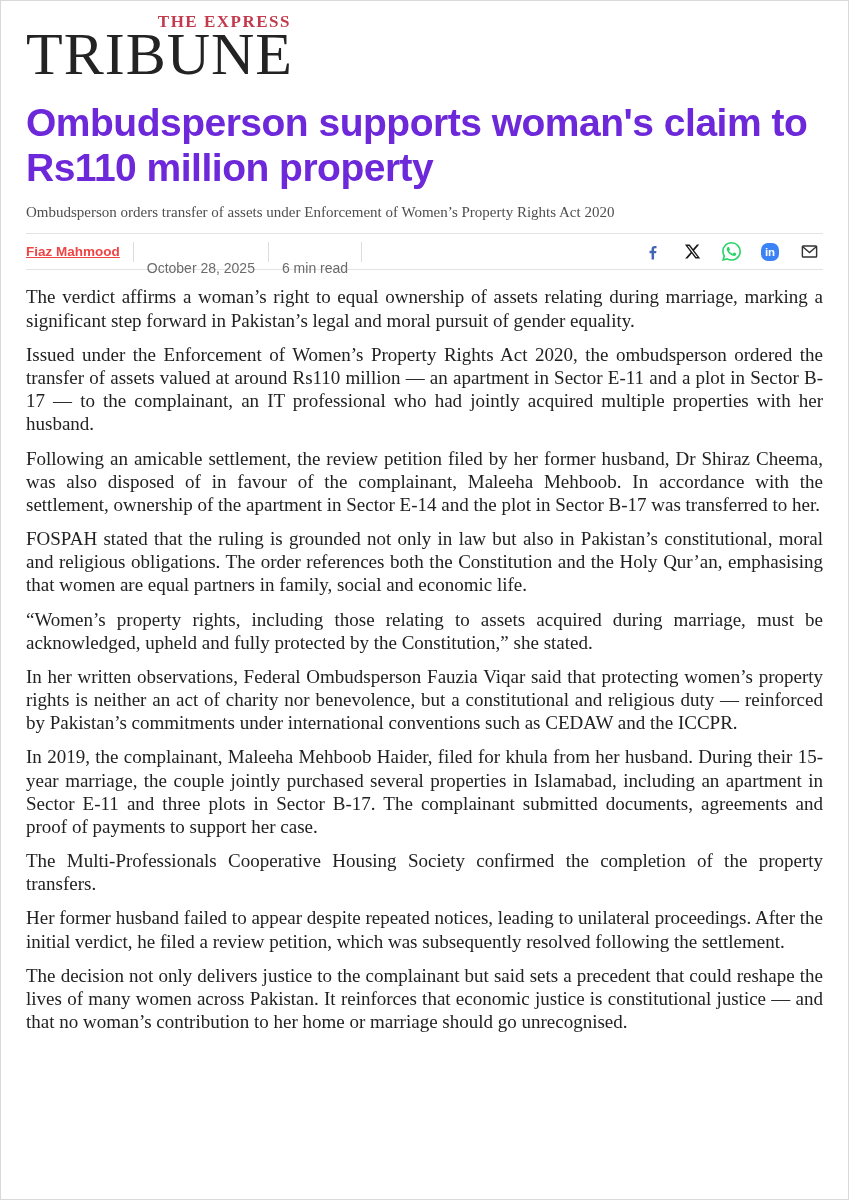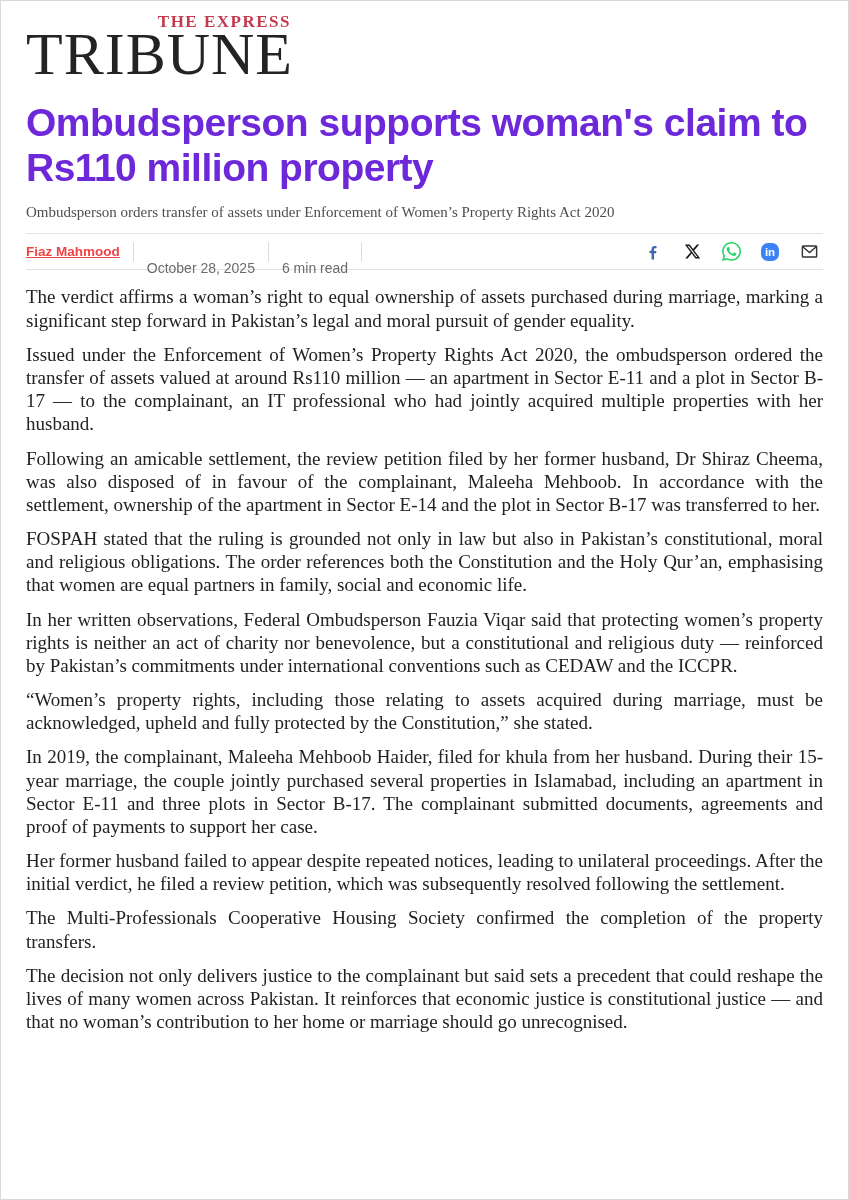--- a/index.html
+++ b/index.html
@@ -121,25 +121,25 @@
       <span class="soc-btn">
         <svg width="19" height="19" viewBox="0 0 24 24" fill="none" stroke="#333" stroke-width="1.8">
             <rect x="3" y="5" width="18" height="14" rx="1"></rect>
             <path d="M3.5 6 12 13.2 20.5 6"></path>
           </svg>
       </span>
     </div>
   </div>
 
   <div class="article">
-    <p>The verdict affirms a woman’s right to equal ownership of assets purchased during marriage, marking a significant step forward in Pakistan’s legal and moral pursuit of gender equality.</p>
+    <p>The verdict affirms a woman’s right to equal ownership of assets relating during marriage, marking a significant step forward in Pakistan’s legal and moral pursuit of gender equality.</p>
     <p>Issued under the Enforcement of Women’s Property Rights Act 2020, the ombudsperson ordered the transfer of assets valued at around Rs110 million — an apartment in Sector E-11 and a plot in Sector B-17 — to the complainant, an IT professional who had jointly acquired multiple properties with her husband.</p>
     <p>Following an amicable settlement, the review petition filed by her former husband, Dr Shiraz Cheema, was also disposed of in favour of the complainant, Maleeha Mehboob. In accordance with the settlement, ownership of the apartment in Sector E-14 and the plot in Sector B-17 was transferred to her.</p>
     <p>FOSPAH stated that the ruling is grounded not only in law but also in Pakistan’s constitutional, moral and religious obligations. The order references both the Constitution and the Holy Qur’an, emphasising that women are equal partners in family, social and economic life.</p>
+    <p>“Women’s property rights, including those relating to assets acquired during marriage, must be acknowledged, upheld and fully protected by the Constitution,” she stated.</p>
     <p>In her written observations, Federal Ombudsperson Fauzia Viqar said that protecting women’s property rights is neither an act of charity nor benevolence, but a constitutional and religious duty — reinforced by Pakistan’s commitments under international conventions such as CEDAW and the ICCPR.</p>
-    <p>“Women’s property rights, including those relating to assets acquired during marriage, must be acknowledged, upheld and fully protected by the Constitution,” she stated.</p>
     <p>In 2019, the complainant, Maleeha Mehboob Haider, filed for khula from her husband. During their 15-year marriage, the couple jointly purchased several properties in Islamabad, including an apartment in Sector E-11 and three plots in Sector B-17. The complainant submitted documents, agreements and proof of payments to support her case.</p>
+    <p>The Multi-Professionals Cooperative Housing Society confirmed the completion of the property transfers.</p>
     <p>Her former husband failed to appear despite repeated notices, leading to unilateral proceedings. After the initial verdict, he filed a review petition, which was subsequently resolved following the settlement.</p>
-    <p>The Multi-Professionals Cooperative Housing Society confirmed the completion of the property transfers.</p>
     <p>The decision not only delivers justice to the complainant but said sets a precedent that could reshape the lives of many women across Pakistan. It reinforces that economic justice is constitutional justice — and that no woman’s contribution to her home or marriage should go unrecognised.</p>
   </div>
 
 </div>
 
 </body></html>

